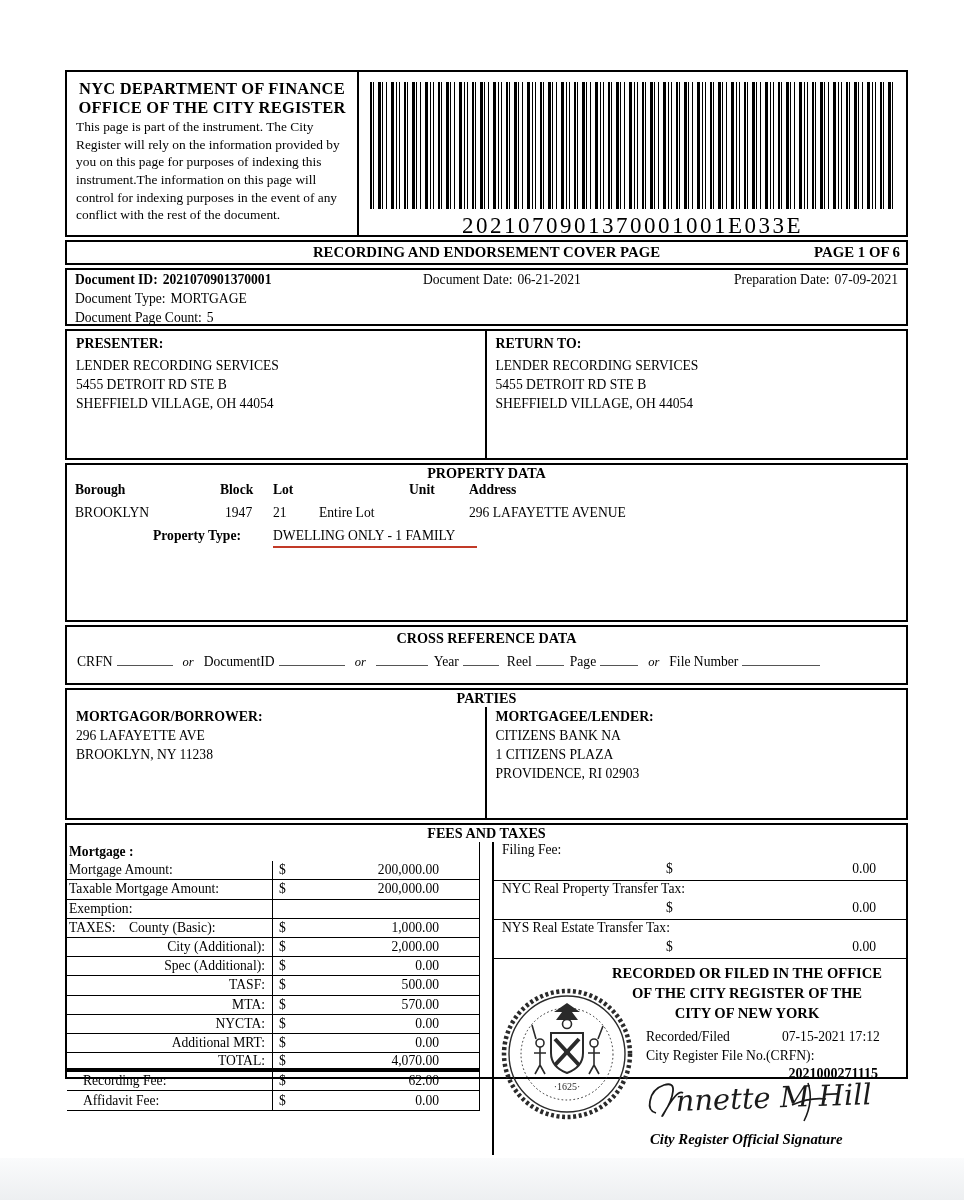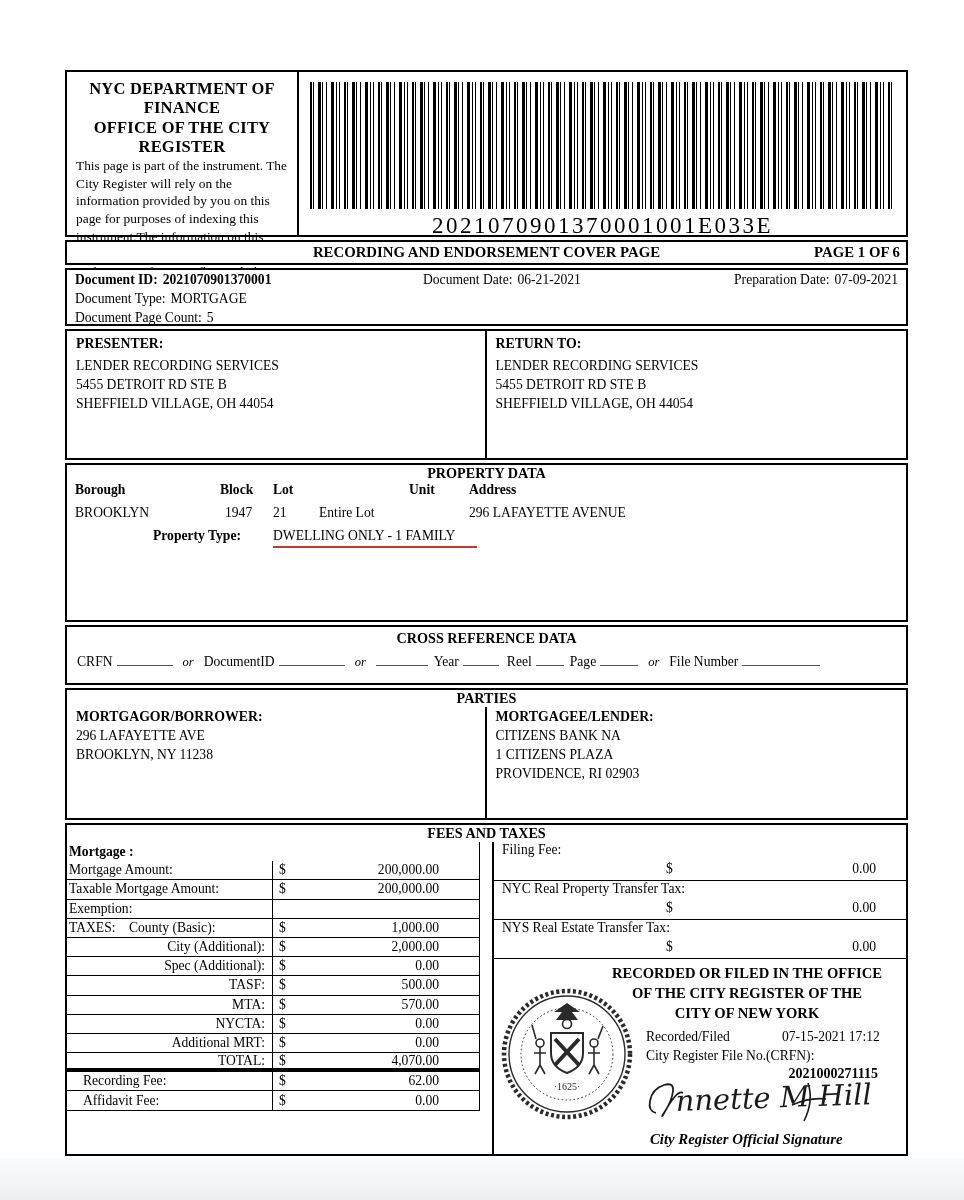--- a/index.html
+++ b/index.html
@@ -14,21 +14,21 @@
   .page { position:relative; width:964px; height:1200px; overflow:hidden; background:#fff; }
   .footer-strip { position:absolute; left:0; right:0; top:1158px; height:42px;
     background:linear-gradient(#fafbfc,#edeff1); }
 
   .doc { position:absolute; left:65px; top:70px; width:843px; }
   .section { border:2px solid #000; margin-top:3px; background:#fff; position:relative; }
   .section:first-child { margin-top:0; }
 
   
   .header { display:flex; height:167px; }
-  .agency { width:232px; border-right:2px solid #000; padding:7px 9px 4px 9px; }
+  .agency { width:292px; border-right:2px solid #000; padding:7px 9px 4px 9px; }
   .agency-title { font-weight:bold; font-size:16.5px; text-align:center; line-height:1.18; letter-spacing:0.2px; }
   .agency-notice { font-size:13.4px; line-height:1.32; }
   .barcode-box { flex:1; position:relative; }
   .barcode-bars { position:absolute; left:11px; right:11px; top:10px; height:127px;
     background:
       repeating-linear-gradient(90deg,
         #000 0 2px, #fff 2px 3px, #000 3px 4px, #fff 4px 8px,
         #000 8px 11px, #fff 11px 12px, #000 12px 13px, #fff 13px 16px,
         #000 16px 17px, #fff 17px 21px, #000 21px 24px, #fff 24px 26px,
         #000 26px 27px, #fff 27px 29px, #000 29px 30px, #fff 30px 34px);
@@ -69,21 +69,21 @@
   .cr-line { position:absolute; left:10px; right:10px; top:26px; display:flex; align-items:baseline; white-space:nowrap; }
   .blank { display:inline-block; border-bottom:1.2px solid #555; height:13px; }
   .or { font-style:italic; font-size:12.5px; margin:0 10px; }
   .cr-gap { margin-right:4px; }
 
   
   .parties { height:132px; }
   .parties-cols { display:flex; height:112px; }
 
   
-  .fees { height:333px; font-size:13.6px; }
+  .fees { height:256px; font-size:13.6px; }
   .fees-body { display:flex; height:313px; }
   .fees-left { width:425px; position:relative; }
   .fees-table { width:413px; }
   .frow { display:flex; height:19.2px; border-bottom:1.5px solid #000; border-right:1.5px solid #000; align-items:center; }
   .frow-plain { border-bottom:none; border-right:1.5px solid #000; }
   .fl { width:205px; padding:0 5px 0 2px; }
   .fl-right { text-align:right; padding-right:7px; }
   .fl-indent { padding-left:16px; }
   .fl-prefix { display:inline-block; width:60px; }
   .fcellwrap { flex:1; display:flex; border-left:1.5px solid #000; height:100%; align-items:center; }

